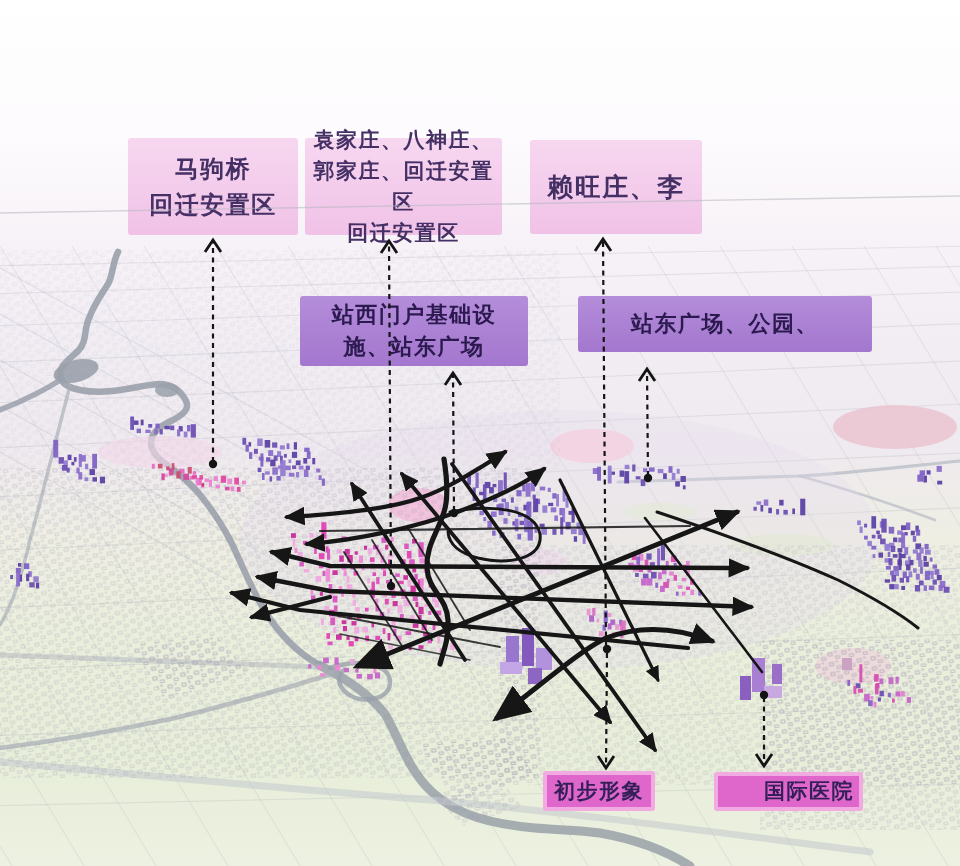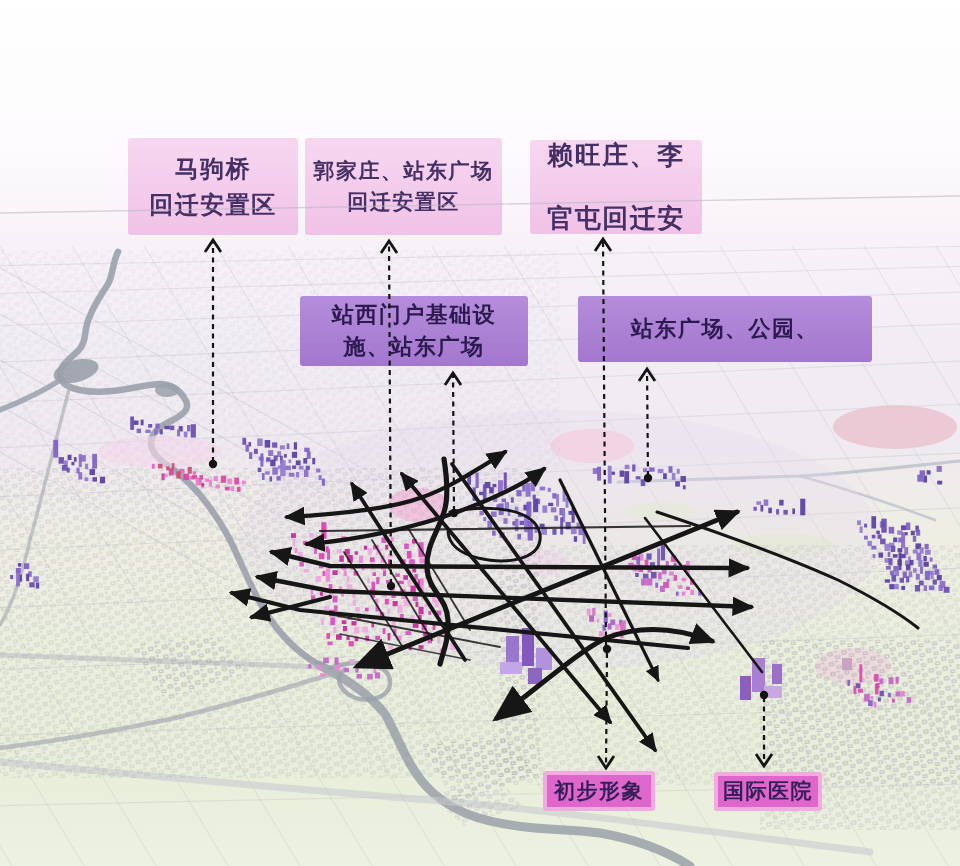--- a/index.html
+++ b/index.html
@@ -11,23 +11,23 @@
   .lab{position:absolute;z-index:4;font-weight:700;text-align:center;
        display:flex;flex-direction:column;justify-content:center;
        letter-spacing:1.5px;border-radius:3px;}
   .lab.pink{background:linear-gradient(180deg,#f7d7f0, var(--label-pink));color:var(--text-dark);}
   .lab.purple{background:linear-gradient(180deg,#b48dda, var(--label-purple));color:#2c1950;}
   .lab.mag{background:var(--label-magenta);border:4px solid var(--label-magenta-border);color:#341f58;}
   #lab-a{left:128px;top:138px;width:170px;height:97px;font-size:24px;line-height:36px;}
   #lab-b{left:305px;top:138px;width:197px;height:97px;font-size:21px;line-height:31px;}
   #lab-c{left:530px;top:140px;width:172px;height:94px;font-size:26px;line-height:31px;gap:32px;}
   #lab-d{left:300px;top:296px;width:228px;height:70px;font-size:22px;line-height:32px;}
-  #lab-e{left:578px;top:296px;width:294px;height:66px;font-size:22px;line-height:32px;}
+  #lab-e{left:578px;top:296px;width:294px;height:56px;font-size:22px;line-height:32px;}
   #lab-f{left:543px;top:771px;width:104px;height:32px;font-size:21px;line-height:32px;}
-  #lab-g{left:714px;top:772px;width:100px;height:31px;font-size:21px;line-height:31px;}
+  #lab-g{left:714px;top:772px;width:100px;height:31px;font-size:21px;line-height:31px;padding-left:41px;}
 </style>
 </head>
 <body>
 
 <div class="stage">
 
   <svg id="base-map" width="960" height="866" viewBox="0 0 960 866">
     <defs>
       <linearGradient id="bg" x1="0" y1="0" x2="0" y2="1">
         <stop offset="0" stop-color="#ffffff"></stop>
@@ -769,26 +769,26 @@
         <path d="M318,612 L500,647" stroke-width="1.8" opacity="0.85"></path>
         <path d="M340,634 L470,660" stroke-width="1.6" opacity="0.8"></path>
       </g>
   </svg>
 
   <div class="lab pink" id="lab-a">
     <span>马驹桥</span>
     <span>回迁安置区</span>
   </div>
   <div class="lab pink" id="lab-b">
-    <span>郭家庄、站东广场</span>
+    <span>袁家庄、八神庄、</span>
+    <span>郭家庄、回迁安置区</span>
     <span>回迁安置区</span>
   </div>
   <div class="lab pink" id="lab-c">
     <span>赖旺庄、李</span>
-    <span>官屯回迁安</span>
   </div>
   <div class="lab purple" id="lab-d">
     <span>站西门户基础设</span>
     <span>施、站东广场</span>
   </div>
   <div class="lab purple" id="lab-e">
     <span>站东广场、公园、</span>
   </div>
   <div class="lab mag" id="lab-f">
     <span>初步形象</span>

